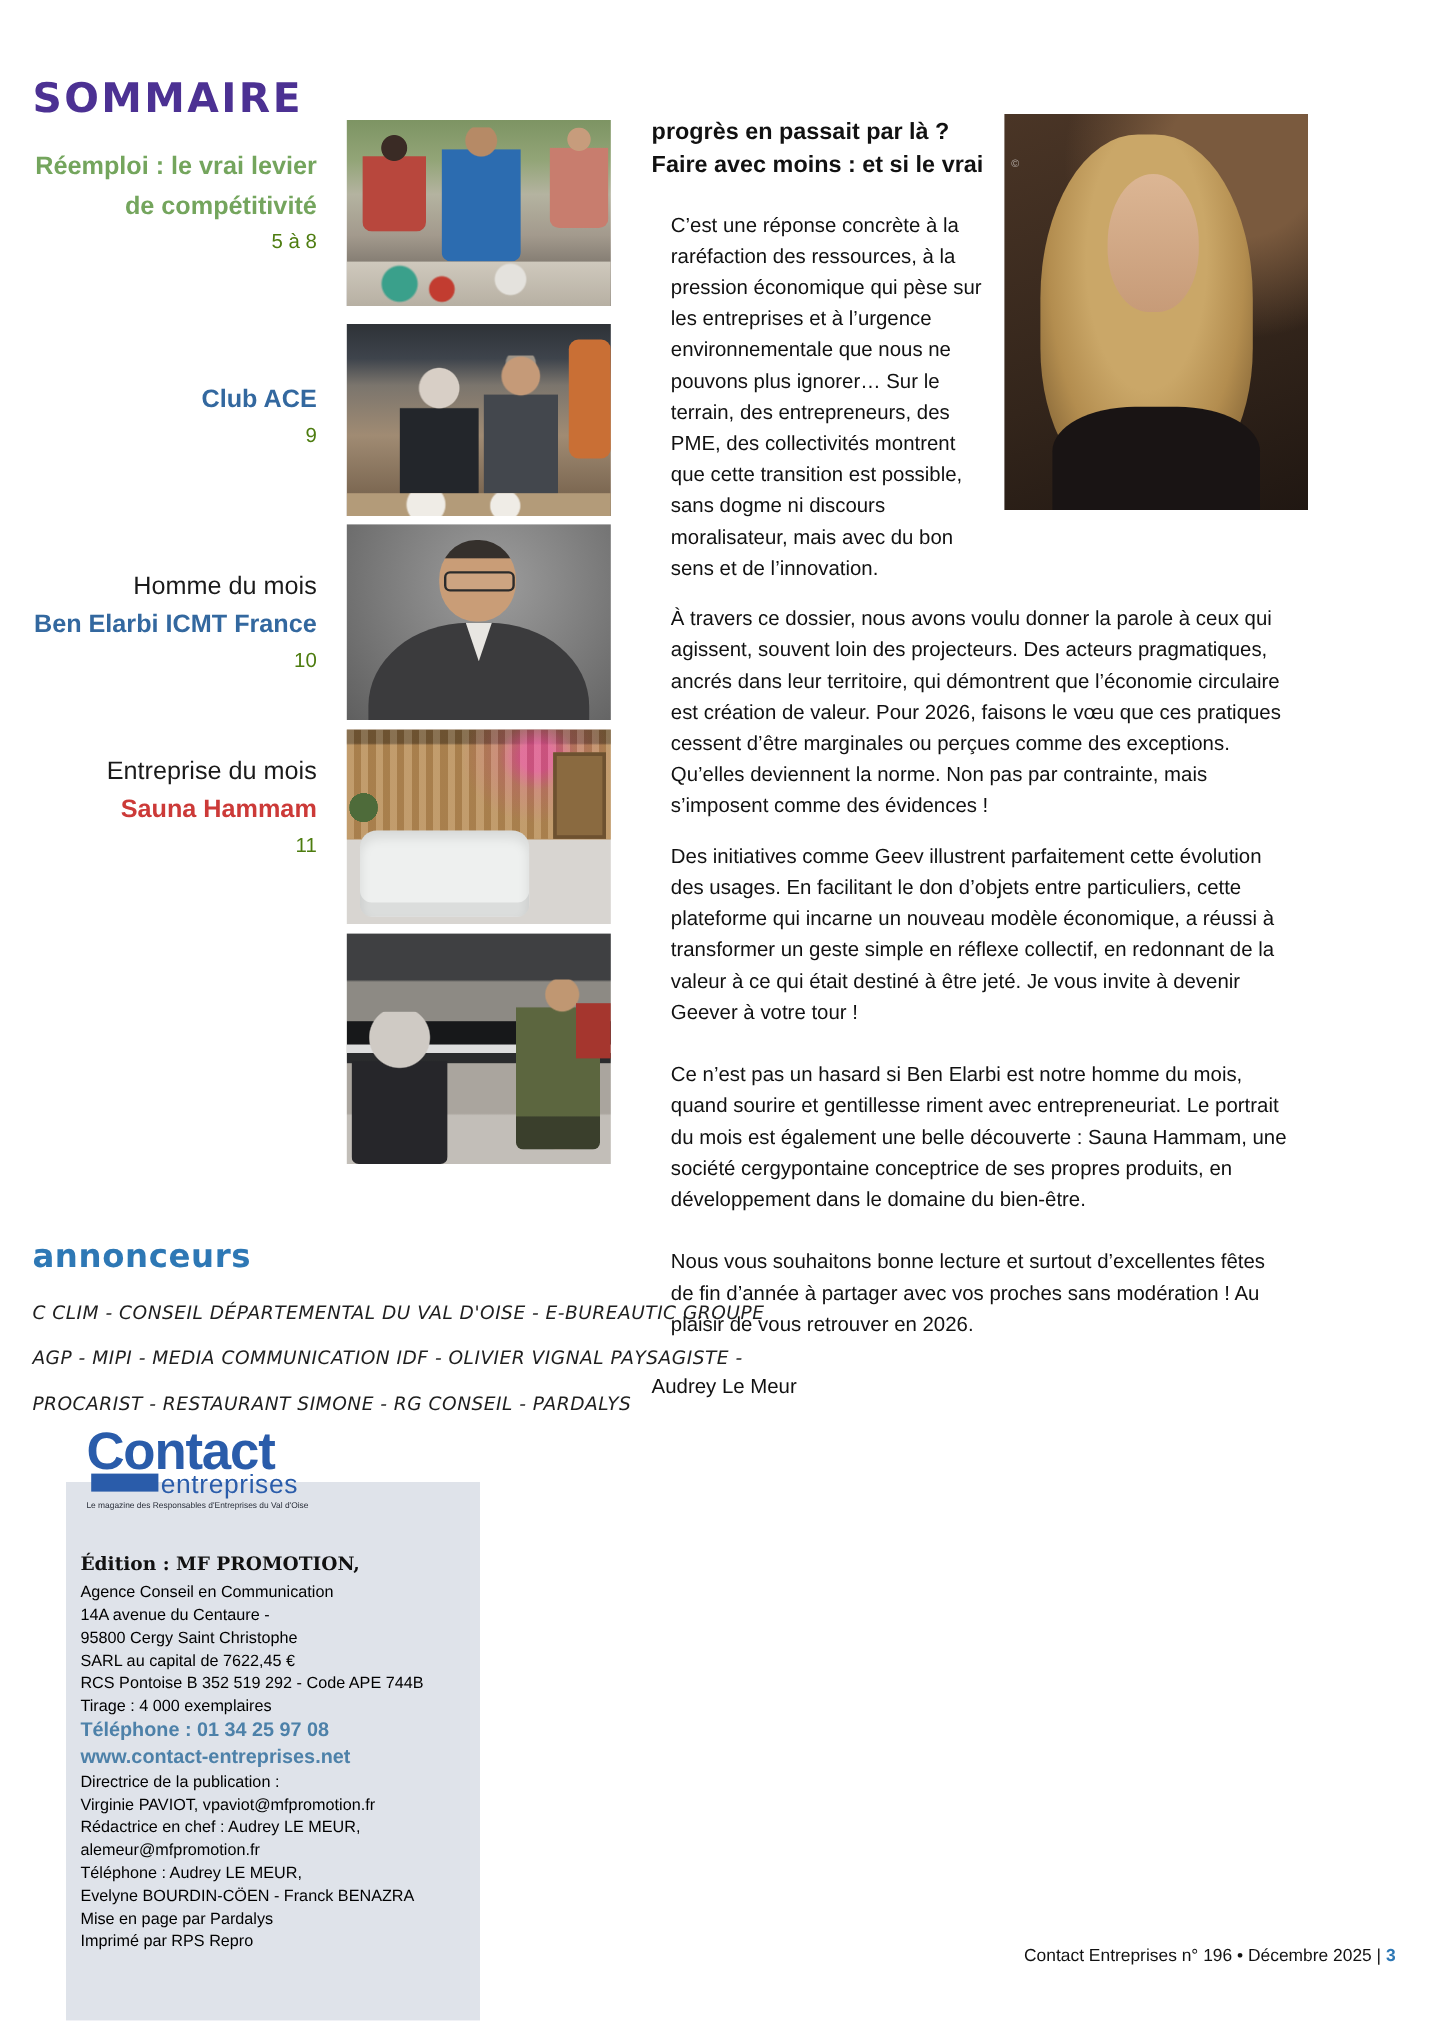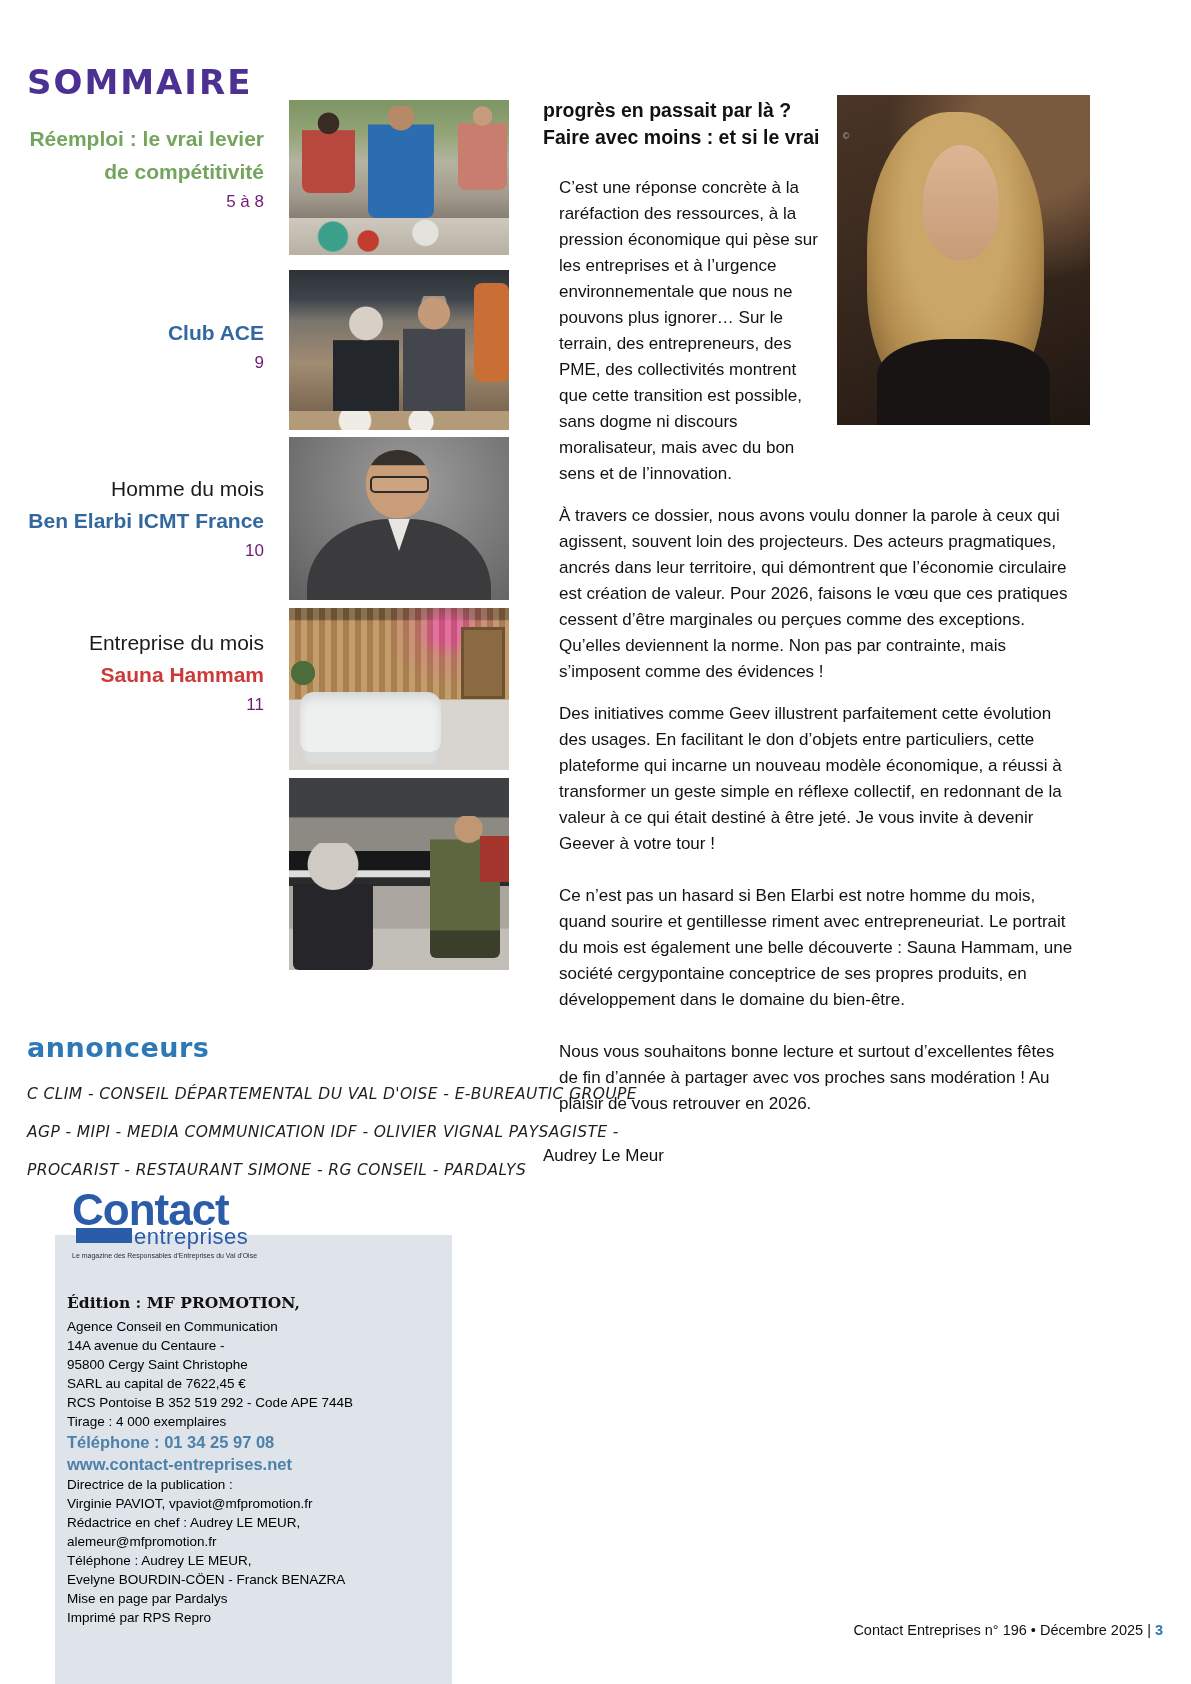--- a/index.html
+++ b/index.html
@@ -8,21 +8,21 @@
         font-family:"Liberation Sans",sans-serif;color:#111;}
 
   
   .sommaire{position:absolute;left:27px;top:62px;font-family:"DejaVu Sans",sans-serif;
             font-weight:bold;font-size:34px;letter-spacing:2px;color:#4c3193;}
 
   
   .toc-entry{position:absolute;left:27px;width:237px;text-align:right;}
   .toc-kicker{font-size:21px;line-height:30px;color:#1a1a1a;font-weight:normal;}
   .toc-title{font-size:21px;line-height:33px;font-weight:bold;}
-  .toc-pages{font-size:17px;line-height:24px;color:#701a75;margin-top:2px;font-weight:normal;}
+  .toc-pages{font-size:17px;line-height:24px;color:#4d7c0f;margin-top:2px;font-weight:normal;}
   .c-green{color:#74a55d;} .c-blue{color:#33689f;} .c-red{color:#cc3a38;}
   .e1{top:122px;} .e2{top:316px;} .e3{top:474px;} .e4{top:628px;} .e5{top:818px;}
 
   
   .thumb{position:absolute;left:289px;width:220px;overflow:hidden;background:#888;}
   .thumb span{position:absolute;display:block;}
   .t1{top:100px;height:155px;
       background:linear-gradient(180deg,#7d9463 0%,#93a578 22%,#b4b3a0 40%,#a39a8d 62%,#7a736a 82%,#5d574e 100%);}
   .t1 .a{left:36%;top:4%;width:30%;height:72%;border-radius:8px;
       background:radial-gradient(circle at 50% 10%,#b68a66 0 12%,transparent 13%),
@@ -102,21 +102,21 @@
 
   
   .advertisers{position:absolute;left:27px;top:1032px;width:488px;}
   .adv-heading{font-family:"DejaVu Sans",sans-serif;font-weight:bold;font-size:27px;
       letter-spacing:.5px;color:#2e78b5;}
   .adv-lines{margin-top:12px;}
   .adv-lines div{font-style:italic;font-size:15.5px;letter-spacing:.4px;line-height:38px;color:#1f1f1f;
       font-family:"DejaVu Sans",sans-serif;white-space:nowrap;text-align:right;}
 
   
-  .masthead-box{position:absolute;left:55px;top:1235px;width:397px;height:449px;background:#dfe3ea;}
+  .masthead-box{position:absolute;left:55px;top:1235px;width:345px;height:449px;background:#dfe3ea;}
   .logo{position:absolute;left:72px;top:1188px;width:200px;z-index:2;}
   .logo-word{font-family:"Liberation Sans",sans-serif;font-weight:bold;font-size:44px;line-height:44px;
       color:#2a5caa;letter-spacing:-1px;}
   .logo-mid{position:relative;height:24px;margin-top:-8px;}
   .logo-bar{position:absolute;left:4px;top:4px;width:56px;height:15px;background:#2a5caa;}
   .logo-sub{position:absolute;left:62px;top:0;font-size:22px;color:#2a5caa;letter-spacing:.5px;}
   .logo-tagline{margin-top:4px;font-size:7px;color:#2a2f3a;white-space:nowrap;}
   .masthead-inner{padding:58px 10px 0 12px;}
   .m-edition{font-family:"DejaVu Serif",serif;font-weight:bold;font-size:15.5px;margin-bottom:5px;color:#111;}
   .m-line,.m-staff div{font-size:13.5px;line-height:19px;color:#000000;}

